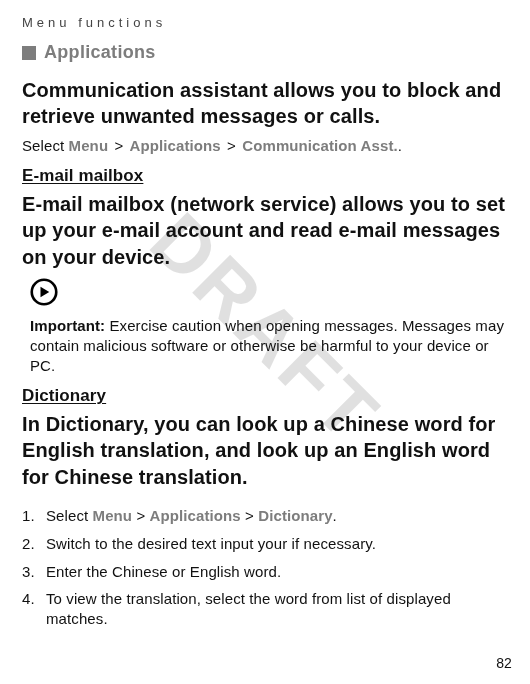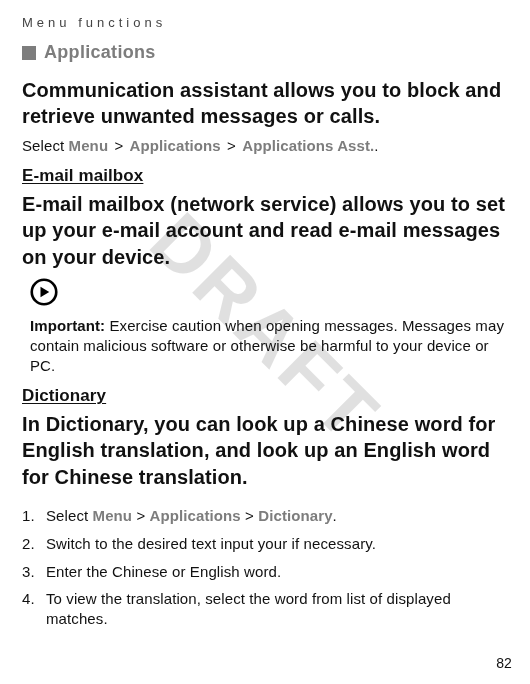--- a/index.html
+++ b/index.html
@@ -129,21 +129,21 @@
     <span class="section-title">Applications</span>
   </div>
 
   <p class="body">Communication assistant allows you to block and retrieve unwanted messages or calls.</p>
   <p class="nav-line">
     <span class="label">Select</span>
     <span class="crumb">Menu</span>
     <span class="sep">&gt;</span>
     <span class="crumb">Applications</span>
     <span class="sep">&gt;</span>
-    <span class="crumb">Applications Asst.</span><span>.</span>
+    <span class="crumb">Communication Asst.</span><span>.</span>
   </p>
 
   <h3 class="subhead">E-mail mailbox</h3>
   <p class="body">E-mail mailbox (network service) allows you to set up your e-mail account and read e-mail messages on your device.</p>
 
   <div class="callout">
     <span class="callout-icon">
       <svg viewBox="0 0 32 32" width="28" height="28">
         <circle cx="16" cy="16" r="14" fill="none" stroke="#000" stroke-width="3"></circle>
         <path d="M12 10 L22 16 L12 22 Z" fill="#000"></path>

